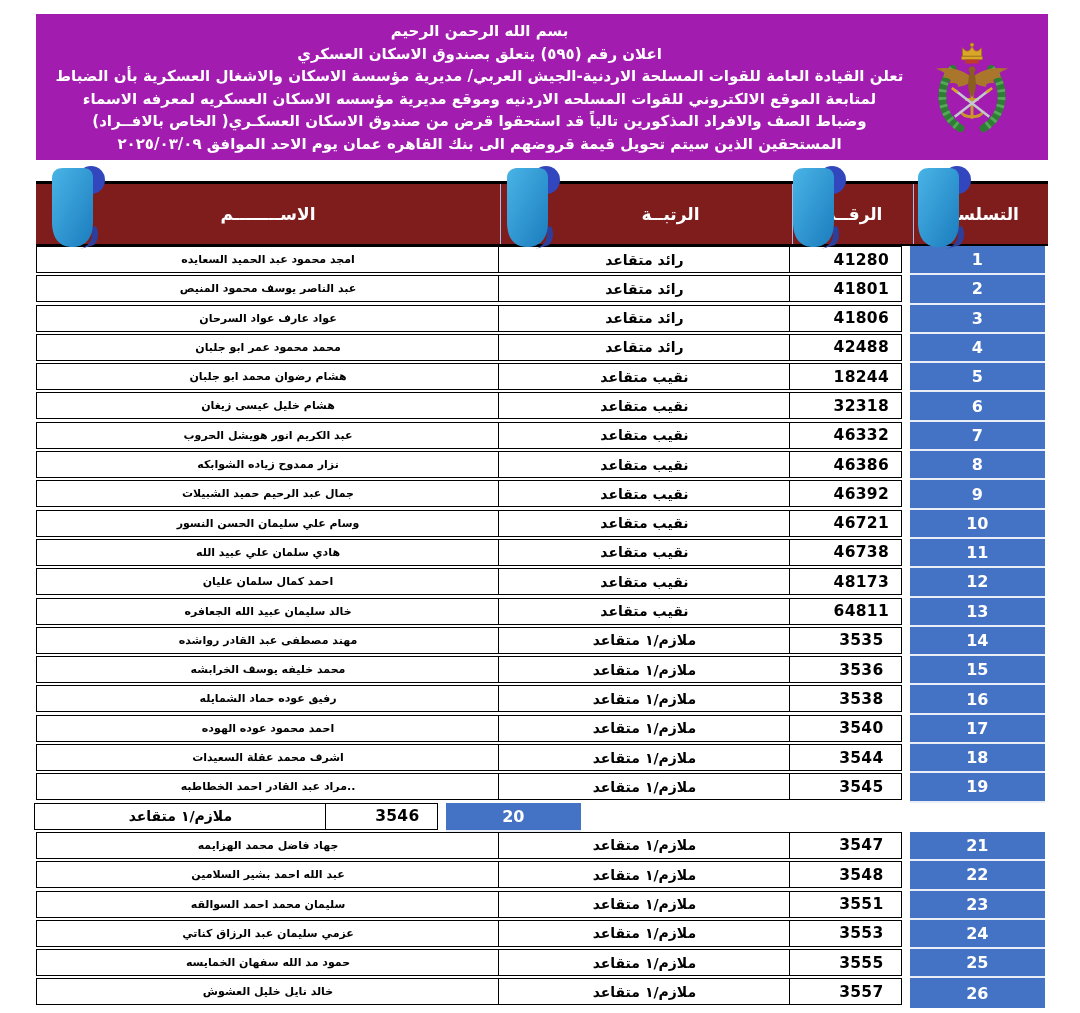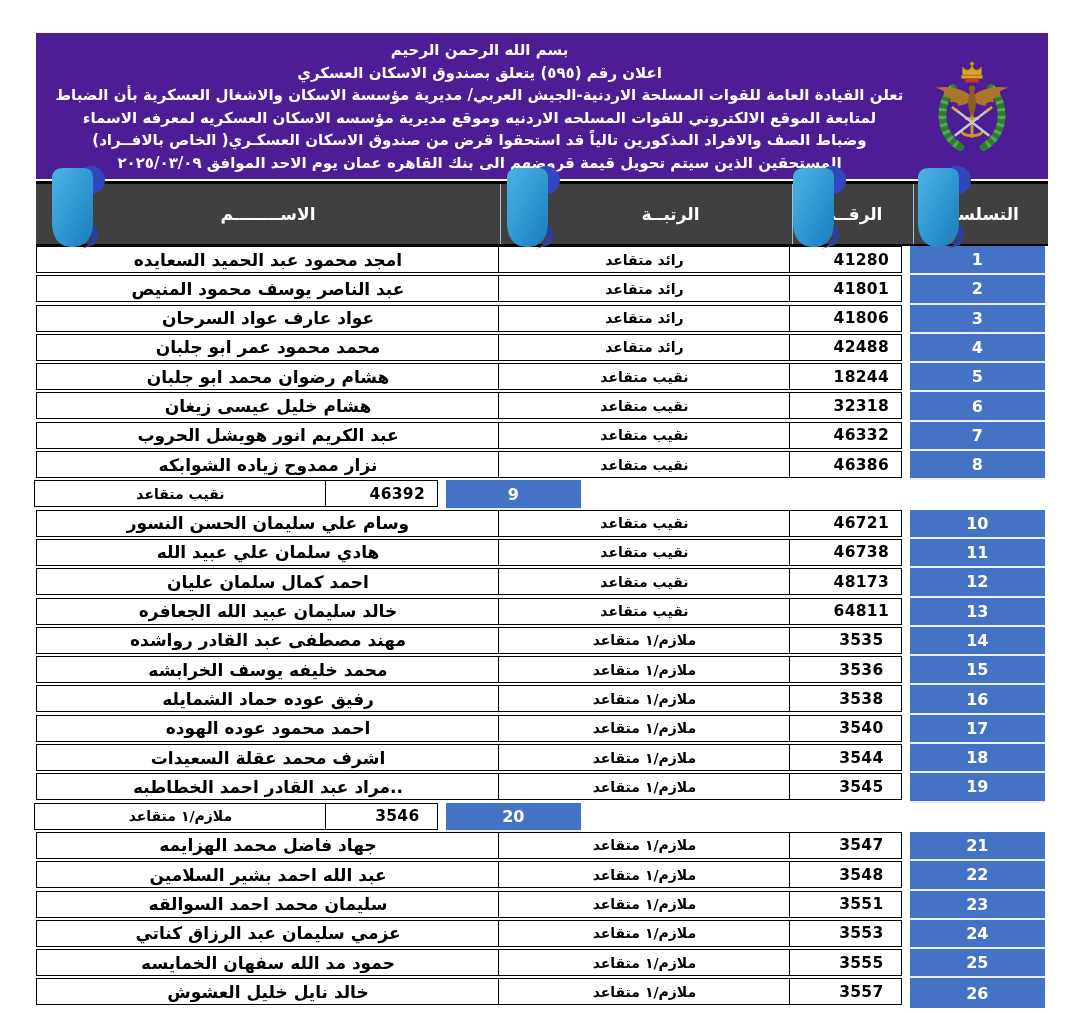--- a/index.html
+++ b/index.html
@@ -1,29 +1,29 @@
 <!DOCTYPE html>
 <html lang="ar"><head>
 <meta charset="utf-8">
 <style>
   html,body{margin:0;padding:0;}
   body{
     width:1080px;height:1013px;position:relative;background:#ffffff;overflow:hidden;
     font-family:"DejaVu Sans","Liberation Sans",sans-serif;
   }
   
-  .banner{position:absolute;left:36px;top:14px;width:1012px;height:146px;background:#4c1d95;margin-top:19px;}
+  .banner{position:absolute;left:36px;top:14px;width:1012px;height:146px;background:#a21caf;}
   .banner-text{
     position:absolute;top:6px;left:15px;right:140px;direction:rtl;text-align:center;
     color:#ffffff;font-weight:bold;font-size:15px;line-height:22.6px;
   }
   .emblem{position:absolute;top:26px;right:28px;width:96px;height:96px;}
   
   .thead{
-    position:absolute;left:36px;top:181px;width:1012px;height:65px;background:#404040;
+    position:absolute;left:36px;top:181px;width:1012px;height:65px;background:#7f1d1d;
     border-top:3px solid #000;border-bottom:2.5px solid #000;box-sizing:border-box;
     display:flex;direction:ltr;
   }
   .th{
     display:flex;align-items:center;justify-content:center;
     color:#fff;font-weight:bold;font-size:17px;direction:rtl;border-left:1px solid #a8bce4;box-sizing:border-box;
   }
   .th:first-child{border-left:none;}
   .th.name{width:464px;}
   .th.rank{width:292px;padding-left:48px;}
@@ -38,21 +38,21 @@
   
   .tbody{
     position:absolute;left:36px;top:246px;width:1012px;height:762px;
     display:flex;flex-direction:column;
   }
   .row{height:calc(762px / 26);display:flex;direction:ltr;}
   .cell{
     box-sizing:border-box;display:flex;align-items:center;justify-content:center;
     font-weight:bold;color:#000;background:#fff;border:1.6px solid #000;height:27px;direction:rtl;
   }
-  .cell.name{width:464px;font-size:17px;}
+  .cell.name{width:464px;font-size:11px;}
   .cell.rank{width:292px;margin-left:-1.6px;font-size:14px;}
   .cell.number{width:113px;margin-left:-1.6px;font-size:15.5px;letter-spacing:.3px;padding-left:32px;}
   .colgap{width:8px;background:transparent;}
   .cell.serial{
     width:135px;background:#4472C4;border:none;border-bottom:2px solid #e9eef7;
     height:100%;color:#fff;font-size:16px;
   }
   .row:last-child .cell.serial{border-bottom:none;}
 </style>
 </head>
@@ -193,20 +193,21 @@
       <div class="cell serial">7</div>
     </div>
     <div class="row">
       <div class="cell name">نزار ممدوح زياده الشوابكه</div>
       <div class="cell rank">نقيب متقاعد</div>
       <div class="cell number">46386</div>
       <div class="colgap"></div>
       <div class="cell serial">8</div>
     </div>
     <div class="row">
+      <div class="cell name">جمال عبد الرحيم حميد الشبيلات</div>
       <div class="cell rank">نقيب متقاعد</div>
       <div class="cell number">46392</div>
       <div class="colgap"></div>
       <div class="cell serial">9</div>
     </div>
     <div class="row">
       <div class="cell name">وسام علي سليمان الحسن النسور</div>
       <div class="cell rank">نقيب متقاعد</div>
       <div class="cell number">46721</div>
       <div class="colgap"></div>

